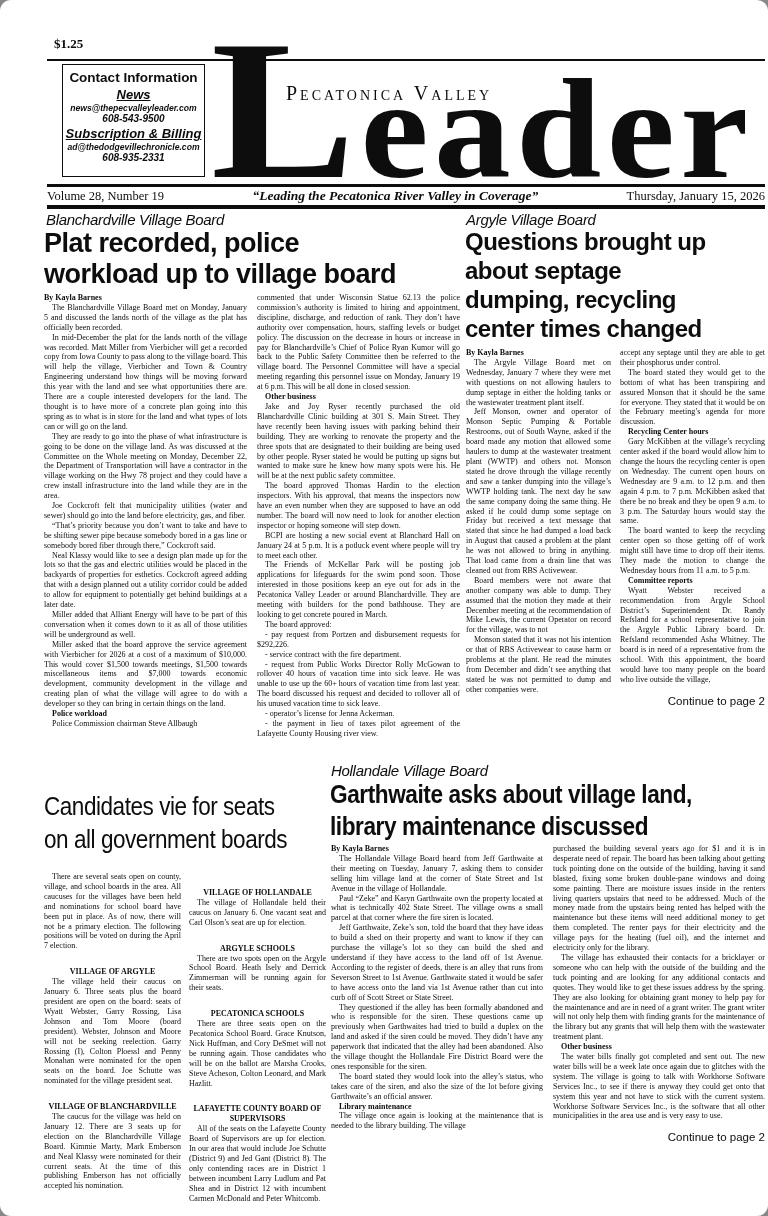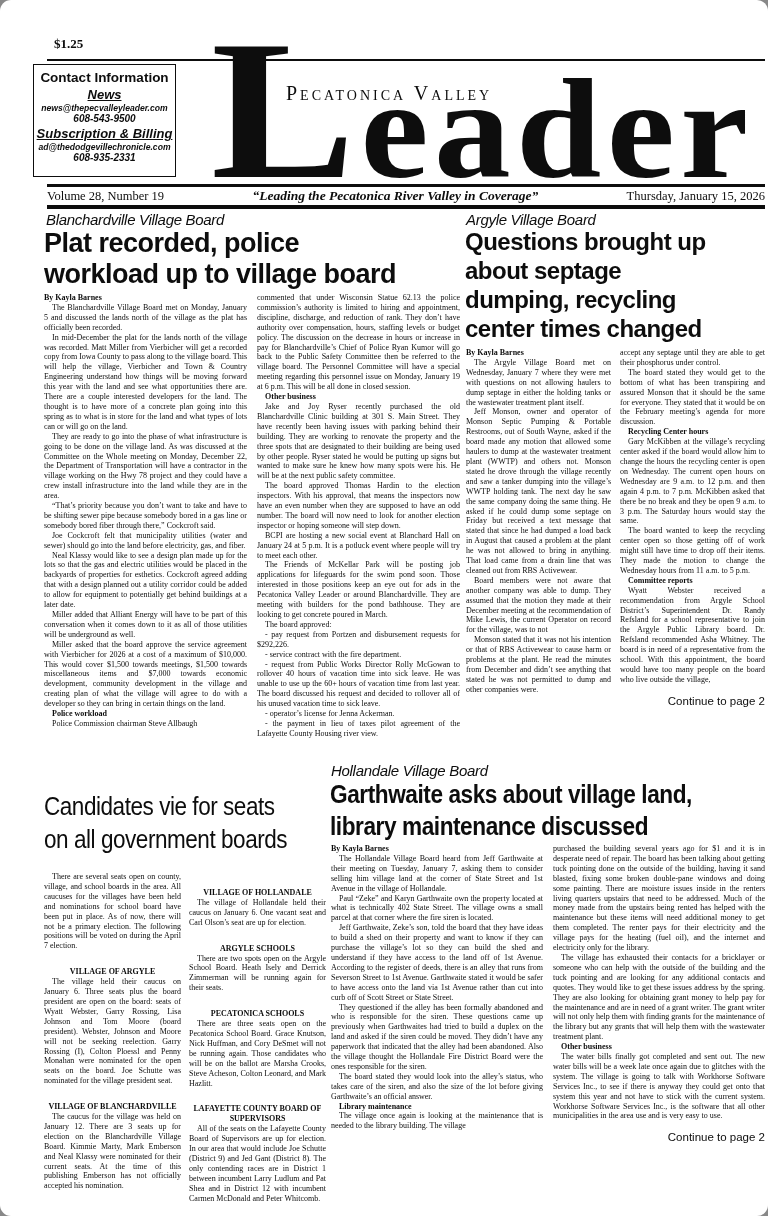--- a/index.html
+++ b/index.html
@@ -4,21 +4,21 @@
 <style>
   html,body{margin:0;padding:0;background:#888;}
   .page{position:relative;width:768px;height:1216px;background:#ffffff;overflow:hidden;
         font-family:"Liberation Serif",serif;color:#0d0d0d;border-radius:11px;}
   .abs{position:absolute;}
   
   .price{left:54px;top:36px;font-weight:bold;font-size:13px;font-family:"Liberation Serif",serif;}
   .tagline{right:4px;top:44px;font-size:12.5px;}
   .top-rule{left:47px;top:59px;width:718px;height:2px;background:#0d0d0d;}
   
-  .contact-box{left:33px;top:64px;width:143px;height:113px;border:1.5px solid #0d0d0d;
+  .contact-box{left:62px;top:64px;width:143px;height:113px;border:1.5px solid #0d0d0d;
                text-align:center;font-family:"Liberation Sans",sans-serif;padding-top:5px;box-sizing:border-box;}
   .cb-title{font-weight:bold;font-size:13.5px;}
   .cb-head{font-weight:bold;font-style:italic;font-size:13px;text-decoration:underline;margin-top:2px;}
   .cb-line{font-weight:bold;font-style:italic;font-size:8.6px;margin-top:1px;}
   .cb-line2{font-weight:bold;font-style:italic;font-size:10px;}
   .paper-small{left:286px;top:82px;font-size:20px;font-variant:small-caps;letter-spacing:3px;font-weight:500;}
   .paper-large{left:211px;top:10px;font-weight:bold;font-size:142px;line-height:1;letter-spacing:5px;
                transform:scaleX(1.08);transform-origin:left top;white-space:nowrap;}
   .paper-large::first-letter{font-size:200px;}
   
@@ -92,22 +92,22 @@
   <article>
     <div class="abs kicker bl-kicker">Blanchardville Village Board</div>
     <h1 class="abs headline bl-headline" style="margin:0">Plat recorded, police
 workload up to village board</h1>
     <div class="abs cols bl-cols">
       <div class="col">
           <p class="para by">By Kayla Barnes</p>
           <p class="para p">The Blanchardville Village Board met on Monday, January 5 and discussed the lands north of the village as the plat has officially been recorded.</p>
           <p class="para p">In mid-December the plat for the lands north of the village was recorded. Matt Miller from Vierbicher will get a recorded copy from Iowa County to pass along to the village board. This will help the village, Vierbicher and Town &amp; Country Engineering understand how things will be moving forward this year with the land and see what opportunities there are. There are a couple interested developers for the land. The thought is to have more of a concrete plan going into this spring as to what is in store for the land and what types of lots can or will go on the land.</p>
           <p class="para p">They are ready to go into the phase of what infrastructure is going to be done on the village land. As was discussed at the Committee on the Whole meeting on Monday, December 22, the Department of Transportation will have a contractor in the village working on the Hwy 78 project and they could have a crew install infrastructure into the land while they are in the area.</p>
+          <p class="para p">Joe Cockcroft felt that municipality utilities (water and sewer) should go into the land before electricity, gas, and fiber.</p>
           <p class="para p">“That’s priority because you don’t want to take and have to be shifting sewer pipe because somebody bored in a gas line or somebody bored fiber through there,” Cockcroft said.</p>
-          <p class="para p">Joe Cockcroft felt that municipality utilities (water and sewer) should go into the land before electricity, gas, and fiber.</p>
           <p class="para p">Neal Klassy would like to see a design plan made up for the lots so that the gas and electric utilities would be placed in the backyards of properties for esthetics. Cockcroft agreed adding that with a design planned out a utility corridor could be added to allow for equipment to potentially get behind buildings at a later date.</p>
           <p class="para p">Miller added that Alliant Energy will have to be part of this conversation when it comes down to it as all of those utilities will be underground as well.</p>
           <p class="para p">Miller asked that the board approve the service agreement with Vierbicher for 2026 at a cost of a maximum of $10,000. This would cover $1,500 towards meetings, $1,500 towards miscellaneous items and $7,000 towards economic development, community development in the village and creating plan of what the village will agree to do with a developer so they can bring in certain things on the land.</p>
           <p class="para h">Police workload</p>
           <p class="para p">Police Commission chairman Steve Allbaugh</p>
         </div>
       <div class="col">
           <p class="para f">commented that under Wisconsin Statue 62.13 the police commission’s authority is limited to hiring and appointment, discipline, discharge, and reduction of rank. They don’t have authority over compensation, hours, staffing levels or budget policy. The discussion on the decrease in hours or increase in pay for Blanchardville’s Chief of Police Ryan Kumor will go back to the Public Safety Committee then be referred to the village board. The Personnel Committee will have a special meeting regarding this personnel issue on Monday, January 19 at 6 p.m. This will be all done in closed session.</p>
           <p class="para h">Other business</p>
           <p class="para p">Jake and Joy Ryser recently purchased the old Blanchardville Clinic building at 301 S. Main Street. They have recently been having issues with parking behind their building. They are working to renovate the property and the three spots that are designated to their building are being used by other people. Ryser stated he would be putting up signs but wanted to make sure he knew how many spots were his. He will be at the next public safety committee.</p>

